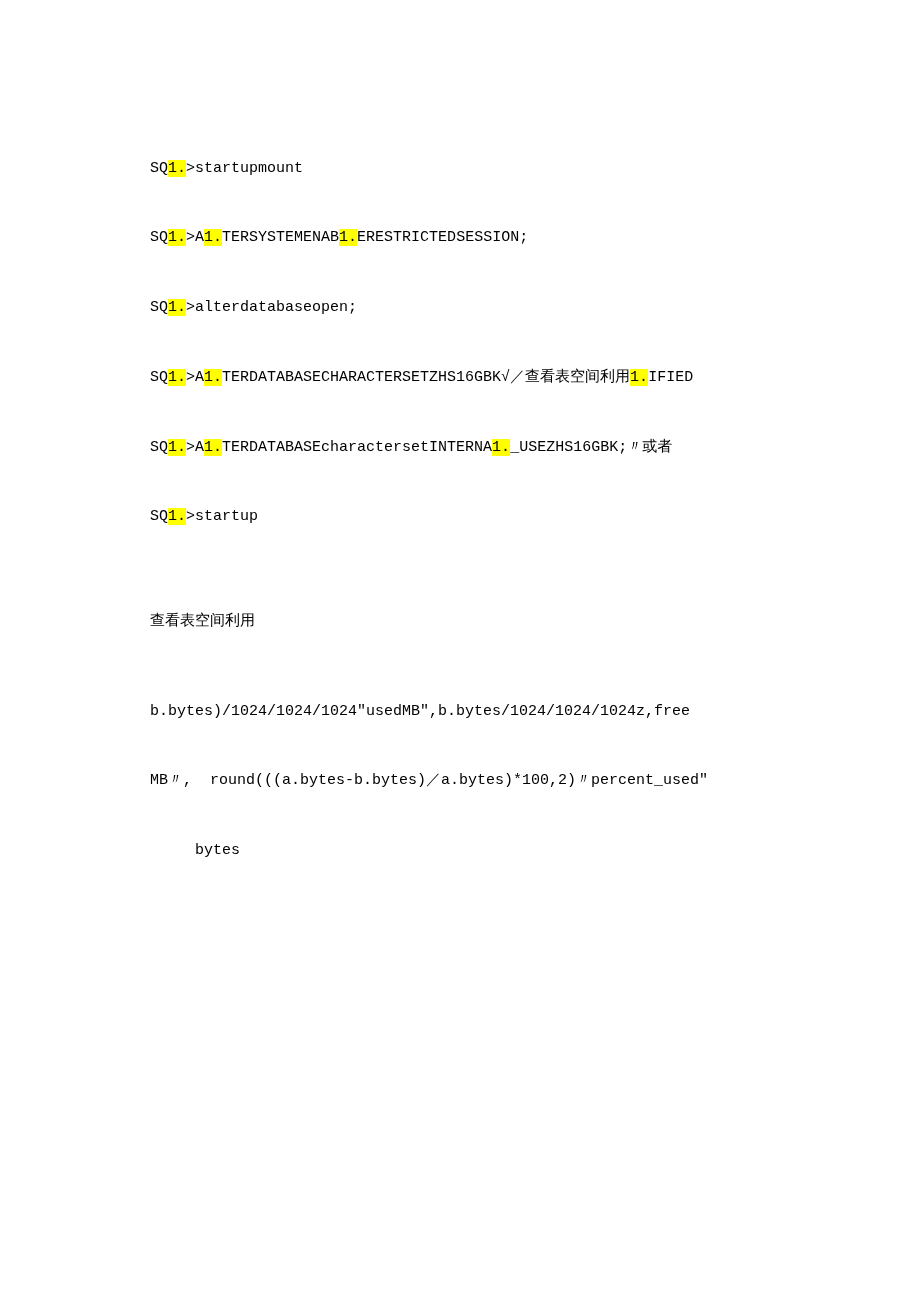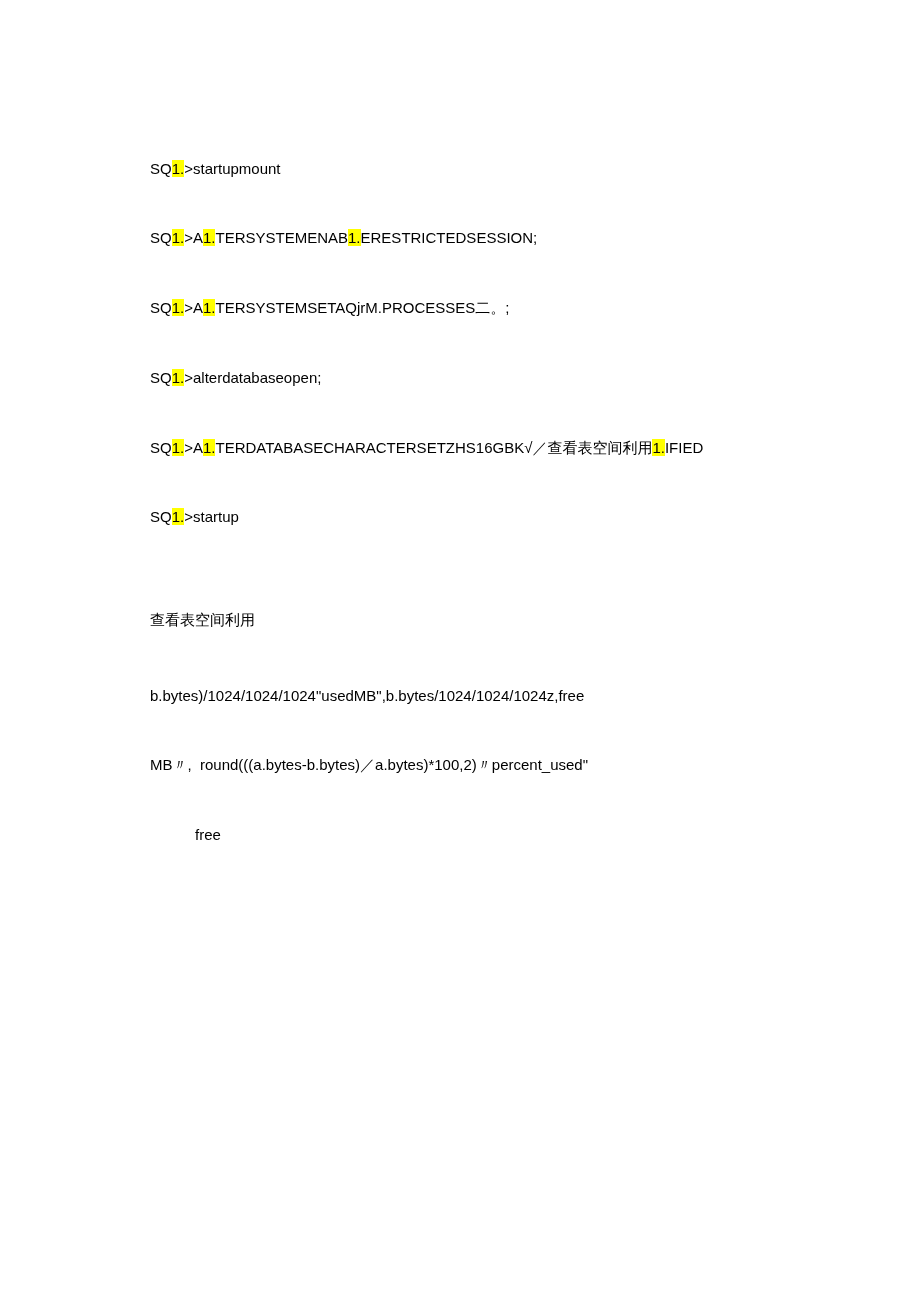--- a/index.html
+++ b/index.html
@@ -9,41 +9,41 @@
     width: 920px;
   }
   body {
     font-family: "SimSun", "Courier New", monospace;
     font-size: 15px;
     line-height: 1.55;
     color: #000;
     padding: 110px 60px 60px 150px;
     box-sizing: border-box;
   }
-  .mono { font-family: Liberation Sans, sans-serif; white-space: pre-wrap; word-break: break-all; }
+  .mono { font-family: Liberation Mono, monospace; white-space: pre-wrap; word-break: break-all; }
   .hl { background: #ffff00; }
-  .heading { margin-top: 58px; margin-bottom: 4px; }
+  .heading { margin-top: 58px; margin-bottom: 20px; }
   .indent1 { padding-left: 3em; }
 </style>
 </head>
 <body>
 
 <div class="mono">
   <div><span>SQ</span><span class="hl">1.</span><span>&gt;startupmount</span></div>
   <div><span>SQ</span><span class="hl">1.</span><span>&gt;A</span><span class="hl">1.</span><span>TERSYSTEMENAB</span><span class="hl">1.</span><span>ERESTRICTEDSESSION;</span></div>
-  <div><span>SQ</span><span class="hl">1.</span><span>&gt;A</span><span class="hl">1.</span><span>TERSYSTEMSETAQjrM.PROCESSES二。;</span></div>
   <div><span>SQ</span><span class="hl">1.</span><span>&gt;alterdatabaseopen;</span></div>
   <div><span>SQ</span><span class="hl">1.</span><span>&gt;A</span><span class="hl">1.</span><span>TERDATABASECHARACTERSETZHS16GBK√／查看表空间利用</span><span class="hl">1.</span><span>IFIED</span></div>
+  <div><span>SQ</span><span class="hl">1.</span><span>&gt;A</span><span class="hl">1.</span><span>TERDATABASEcharactersetINTERNA</span><span class="hl">1.</span><span>_USEZHS16GBK;〃或者</span></div>
   <div><span>SQ</span><span class="hl">1.</span><span>&gt;startup</span></div>
 </div>
 
 <div class="heading">查看表空间利用</div>
 <div class="mono">
   <div>b.bytes)/1024/1024/1024"usedMB",b.bytes/1024/1024/1024z,free</div>
   <div>MB〃,  round(((a.bytes-b.bytes)／a.bytes)*100,2)〃percent_used"</div>
-  <div class="indent1">free</div>
+  <div class="indent1">bytes</div>
   
   
   
   
   
   
 </div>
 
 </body></html>

